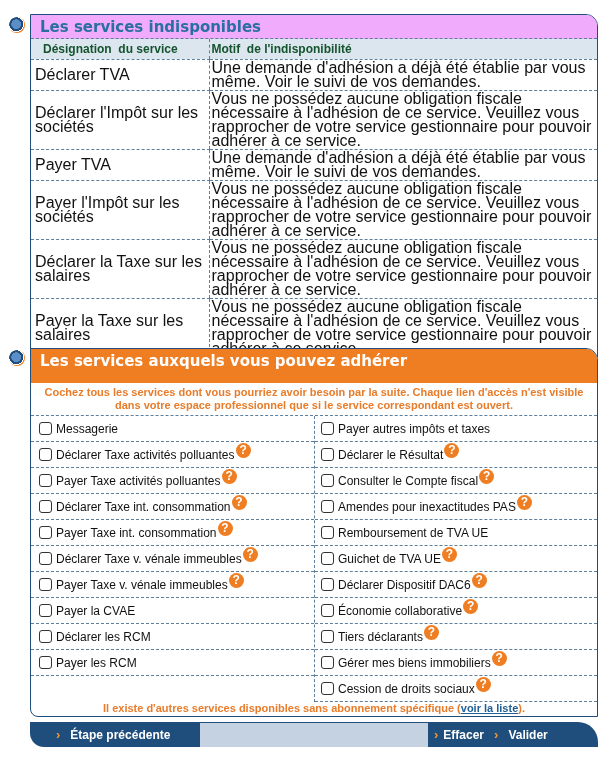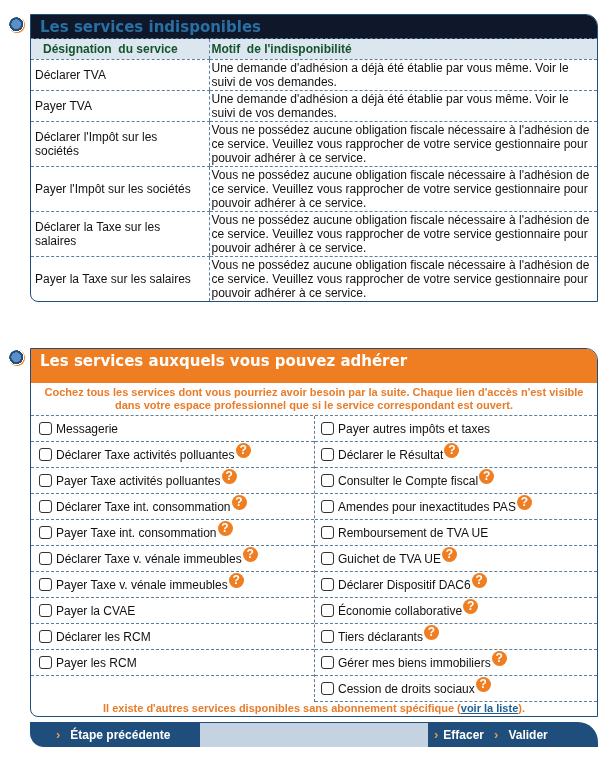--- a/index.html
+++ b/index.html
@@ -16,30 +16,30 @@
     position: absolute; left: 30px; width: 568px;
     border: 1px solid #1f4e7c; border-top-right-radius: 12px; border-bottom-left-radius: 8px;
     background: #fff;
   }
   .panel-title {
     height: 24px; line-height: 24px; padding-left: 9px;
     font-family: "DejaVu Sans", sans-serif; font-size: 15px; font-weight: bold;
     border-top-right-radius: 11px;
   }
   #p1 { top: 14px; }
-  #p1 .panel-title { background: #0f172a; color: #2a6fa1; border-bottom: 1px dashed #5e7f9c; }
+  #p1 .panel-title { background: #f0abfc; color: #2a6fa1; border-bottom: 1px dashed #5e7f9c; }
   table.t1 { width: 100%; border-collapse: collapse; }
   table.t1 th {
     text-align: left; color: #14532d; font-size: 12px; font-weight: bold;
     background: #dbe6ef; height: 20px; padding: 0 3px 0 12px;
     border-bottom: 1px dashed #5e7f9c;
   }
   table.t1 th.c2, table.t1 td.c2 { border-left: 1px dashed #5e7f9c; padding-left: 2px; }
   table.t1 td {
-    font-size: 12px; line-height: 14px; vertical-align: middle; padding: 1px 4px 1px 4px;
+    font-size: 16px; line-height: 14px; vertical-align: middle; padding: 1px 4px 1px 4px;
     border-bottom: 1px dashed #5e7f9c;
   }
   table.t1 tr:last-child td { border-bottom: none; }
   table.t1 td.c1 { width: 178px; }
   table.t1 td.c2 { vertical-align: top; }
 
   #p2 { top: 348px; }
   #p2 .panel-title { background: #ef7d22; color: #ffffff; height: 34px; line-height: 25px; }
   .intro {
     text-align: center; color: #e87c2a; font-weight: bold; font-size: 11px; line-height: 13px;
@@ -91,26 +91,26 @@
         <th style="white-space:pre;">Désignation  du service</th>
         <th class="c2" style="white-space:pre;">Motif  de l'indisponibilité</th>
       </tr>
     </thead>
     <tbody id="t1-body">
         <tr>
           <td class="c1">Déclarer TVA</td>
           <td class="c2">Une demande d'adhésion a déjà été établie par vous même. Voir le suivi de vos demandes.</td>
         </tr>
         <tr>
+          <td class="c1">Déclarer l'Impôt sur les sociétés</td>
+          <td class="c2">Vous ne possédez aucune obligation fiscale nécessaire à l'adhésion de ce service. Veuillez vous rapprocher de votre service gestionnaire pour pouvoir adhérer à ce service.</td>
+        </tr>
+        <tr>
           <td class="c1">Payer TVA</td>
           <td class="c2">Une demande d'adhésion a déjà été établie par vous même. Voir le suivi de vos demandes.</td>
-        </tr>
-        <tr>
-          <td class="c1">Déclarer l'Impôt sur les sociétés</td>
-          <td class="c2">Vous ne possédez aucune obligation fiscale nécessaire à l'adhésion de ce service. Veuillez vous rapprocher de votre service gestionnaire pour pouvoir adhérer à ce service.</td>
         </tr>
         <tr>
           <td class="c1">Payer l'Impôt sur les sociétés</td>
           <td class="c2">Vous ne possédez aucune obligation fiscale nécessaire à l'adhésion de ce service. Veuillez vous rapprocher de votre service gestionnaire pour pouvoir adhérer à ce service.</td>
         </tr>
         <tr>
           <td class="c1">Déclarer la Taxe sur les salaires</td>
           <td class="c2">Vous ne possédez aucune obligation fiscale nécessaire à l'adhésion de ce service. Veuillez vous rapprocher de votre service gestionnaire pour pouvoir adhérer à ce service.</td>
         </tr>
         <tr>

